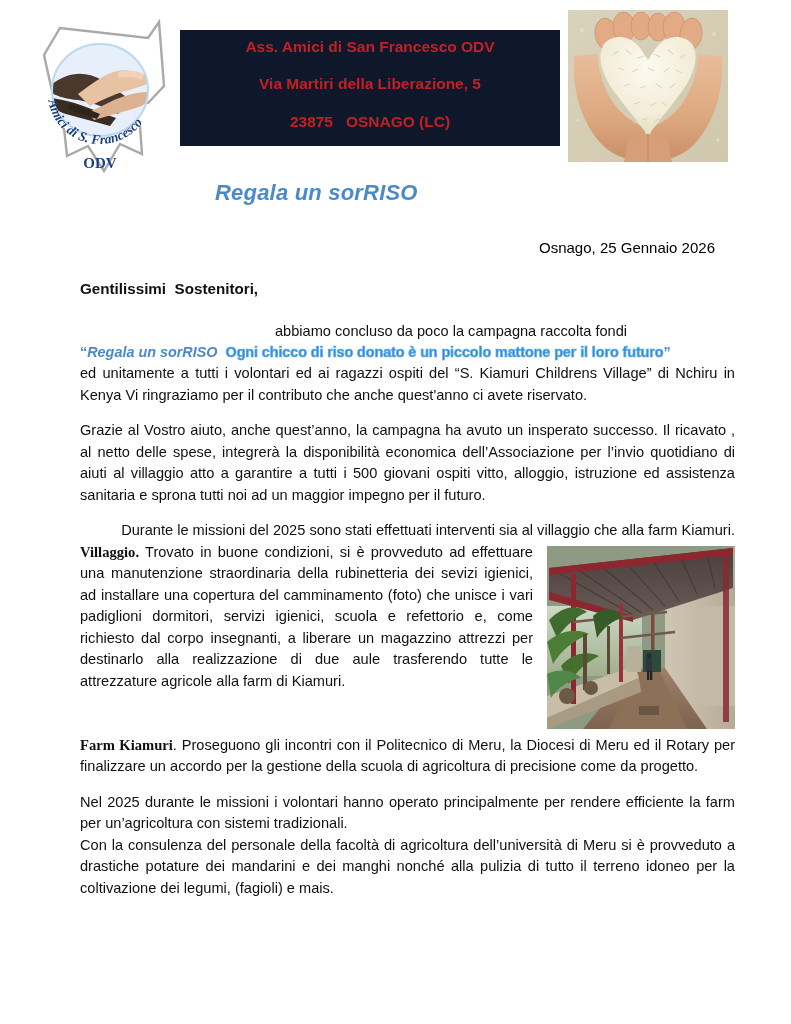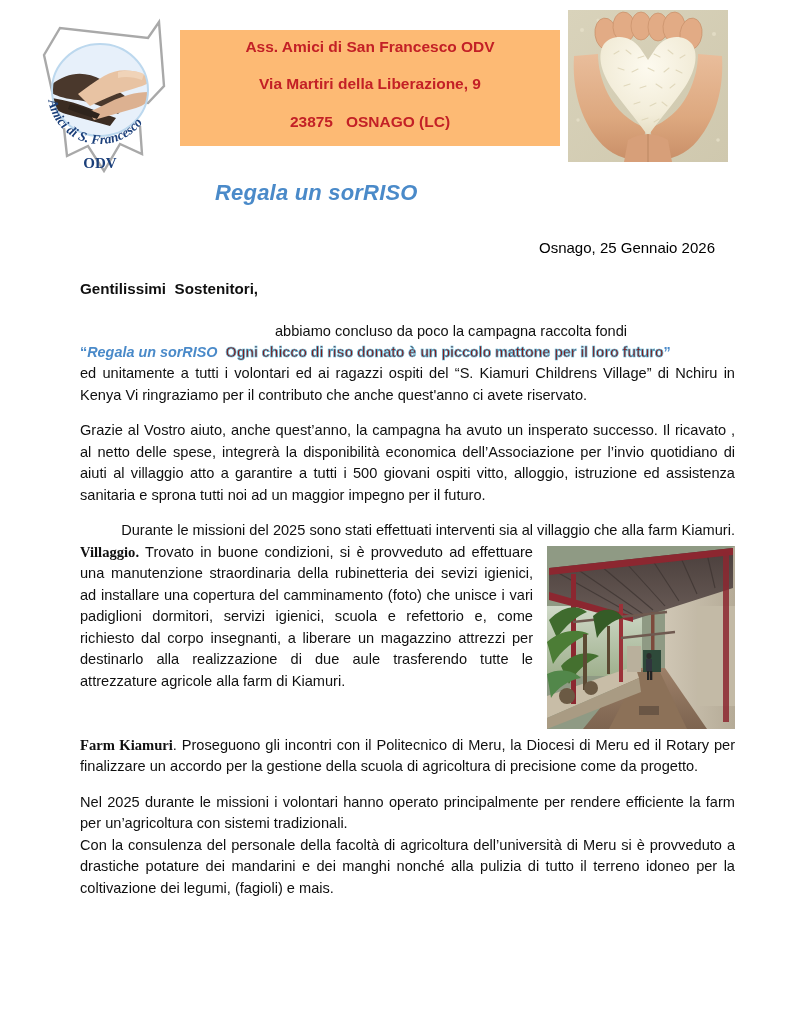--- a/index.html
+++ b/index.html
@@ -28,21 +28,21 @@
     left: 22px; top: 8px;
     width: 160px; height: 170px;
   }
   #logo svg { display: block; width: 160px; height: 170px; }
 
   
   #address-card {
     position: absolute;
     left: 180px; top: 30px;
     width: 380px; height: 116px;
-    background: #fdba74;
+    background: #0f172a;
     padding-top: 9px;
   }
   .addr-line {
     color: #c32026;
     font-weight: bold;
     font-size: 15.5px;
     text-align: center;
     line-height: 1.05;
     margin: 0 0 21px 0;
     white-space: pre;
@@ -110,21 +110,21 @@
     margin: 0 0 0 0;
     font-size: 14.4px;
     font-weight: bold;
     font-style: italic;
     white-space: nowrap;
     line-height: 21px;
   }
   .quote-mark { color: #4a8ac9; font-style: normal; }
   .slogan-a { color: #4a8ac9; }
   .slogan-b {
-    color: #7f1d1d;
+    color: #3b82f6;
     -webkit-text-stroke: 0.7px #5ab6d8;
     font-style: normal;
     letter-spacing: -.1px;
   }
 
   
   #walkway-photo {
     float: right;
     width: 188px;
     height: 183px;
@@ -178,21 +178,21 @@
 
       <text font-family="'Liberation Serif', serif" font-size="13.5" font-style="italic" font-weight="bold" fill="#1b3f7a">
         <textPath href="#arcPath" startOffset="4%">Amici di S. Francesco</textPath>
       </text>
       <text x="78" y="160" text-anchor="middle" font-family="'Liberation Serif', serif" font-size="15" font-weight="bold" fill="#1b3f7a">ODV</text>
     </svg>
   </div>
 
   <div id="address-card">
     <div class="addr-line">Ass. Amici di San Francesco ODV</div>
-    <div class="addr-line">Via Martiri della Liberazione, 9</div>
+    <div class="addr-line">Via Martiri della Liberazione, 5</div>
     <div class="addr-line last">23875   OSNAGO (LC)</div>
   </div>
 
   <div id="rice-photo">
     <svg viewBox="0 0 160 152" xmlns="http://www.w3.org/2000/svg">
       <defs>
         <linearGradient id="riceBg" x1="0" y1="0" x2="1" y2="1">
           <stop offset="0%" stop-color="#d9d3bb"></stop>
           <stop offset="100%" stop-color="#cfc8ae"></stop>
         </linearGradient>

